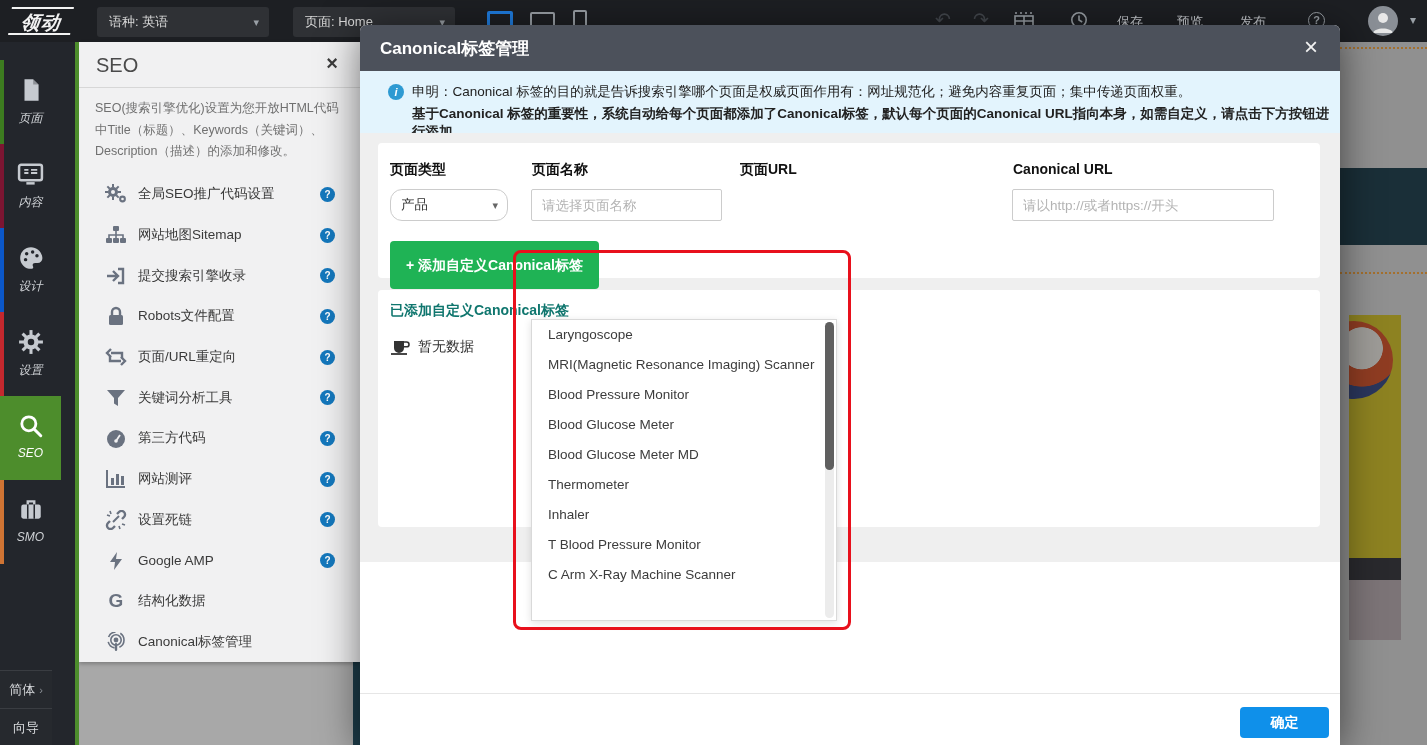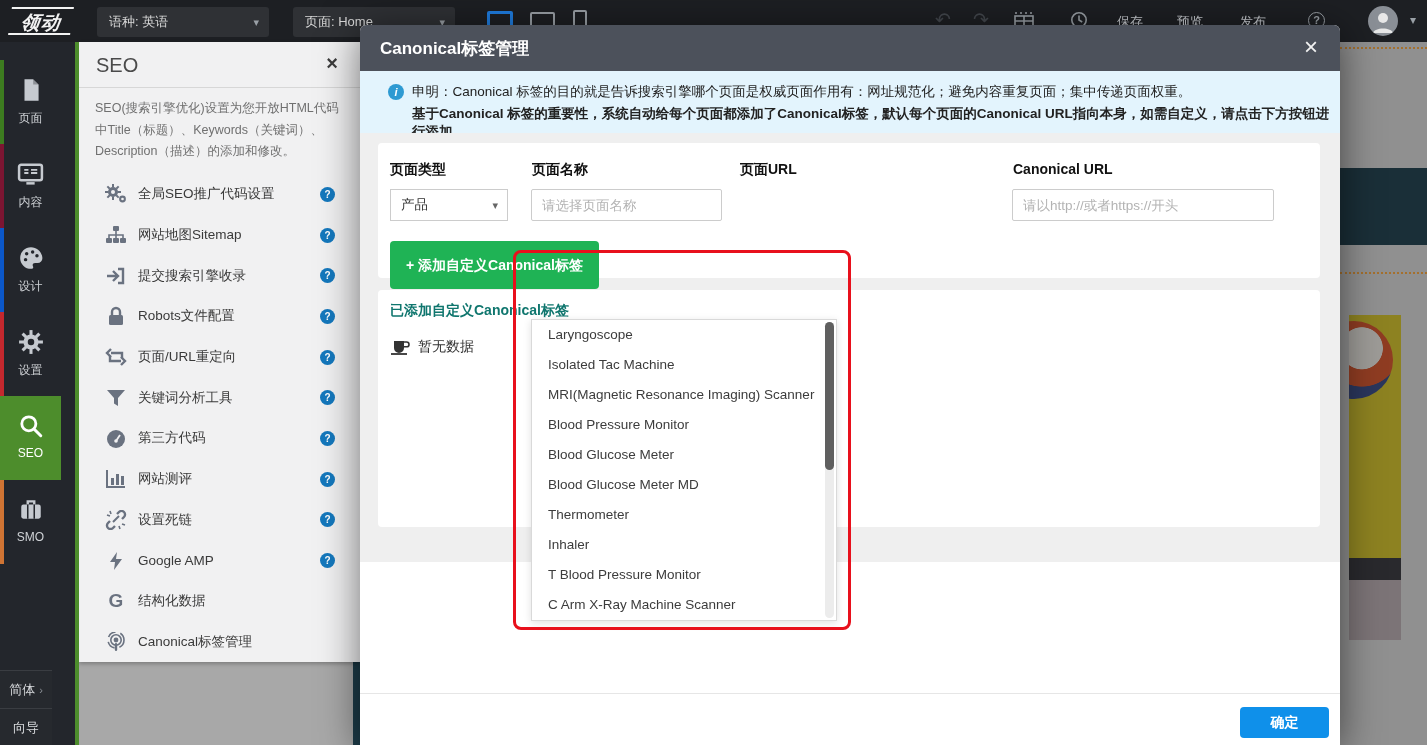--- a/index.html
+++ b/index.html
@@ -38,21 +38,21 @@
   .tb-glyph { position:absolute; top:8px; font-size:19px; color:#43474d; }
   .tb-icon  { position:absolute; }
   .tb-btn { position:absolute; top:13px; font-size:13px; color:#c9ccd1; cursor:pointer; }
   .tb-help { position:absolute; left:1308px; top:12px; width:17px; height:17px; border:1.5px solid #9aa0a6;
              border-radius:50%; color:#9aa0a6; font-size:11px; font-weight:bold; text-align:center; line-height:15px; }
   .avatar { position:absolute; left:1368px; top:6px; width:30px; height:30px; border-radius:50%; background:#8a8f96; overflow:hidden; }
   .caret-right { position:absolute; left:1410px; top:13px; color:#9aa0a6; font-size:12px; }
 
   
   .sidebar { position:absolute; left:0; top:42px; width:75px; height:703px; background:#23262c; z-index:6; }
-  .side-item { position:absolute; left:0; width:61px; height:84px; text-align:center; cursor:pointer; }
+  .side-item { position:absolute; left:0; width:61px; height:84px; text-align:center; cursor:pointer;font-style:italic; }
   .side-item .strip { position:absolute; left:0; top:0; width:4px; height:84px; }
   .side-item svg { margin-top:17px; }
   .side-label { display:block; margin-top:3px; font-size:12px; color:#cfd2d6; }
   .side-item.active { background:#4d8d2c; }
   .side-item.active .side-label { color:#ffffff; }
   .side-foot { position:absolute; left:0; width:52px; height:38px; border-top:1px solid #3a3d42;
                color:#d9dbde; font-size:13px; line-height:38px; text-align:center; cursor:pointer; background:#26292e; }
   .side-foot .chev { color:#8b9096; font-size:11px; margin-left:4px; }
 
   
@@ -80,21 +80,21 @@
   .m-banner { position:absolute; left:0; top:46px; width:980px; height:62px; background:#e3f4fd; }
   .info-ic { position:absolute; left:28px; top:13px; width:16px; height:16px; border-radius:50%; background:#2e9ad2;
              color:#fff; font-size:11px; font-weight:bold; font-style:italic; text-align:center; line-height:16px; }
   .m-notice1 { position:absolute; left:52px; top:12px; font-size:13.5px; color:#222; }
   .m-notice2 { position:absolute; left:52px; top:34px; font-size:13.5px; color:#222; font-weight:bold; }
   .m-body { position:absolute; left:0; top:108px; width:980px; height:429px; background:#efefef; }
   .card { position:absolute; left:18px; width:942px; background:#ffffff; border-radius:4px; }
   .card1 { top:10px; height:135px; }
   .card2 { top:157px; height:237px; }
   .f-label { position:absolute; top:18px; font-size:14px; font-weight:bold; color:#111; }
-  .sel { position:absolute; left:12px; top:46px; width:118px; height:32px; border:1px solid #ccc; border-radius:0;
+  .sel { position:absolute; left:12px; top:46px; width:118px; height:32px; border:1px solid #ccc; border-radius:12px;
          background:#fff; font-size:13.5px; color:#333; line-height:30px; padding:0 10px; cursor:pointer; }
   .sel .sel-caret { position:absolute; right:9px; top:0; color:#666; font-size:11px; }
   .inp { position:absolute; top:46px; height:32px; border:1px solid #ccc; border-radius:2px; font-size:13.5px;
          color:#333; padding:0 10px; font-family:"Liberation Sans","DejaVu Sans",sans-serif; }
   .inp::placeholder { color:#b3b3b3; }
   .btn-green { position:absolute; left:12px; top:98px; height:48px; padding:0 16px; background:#1fb355; border:none;
                border-radius:4px; color:#fff; font-size:14px; font-weight:bold; line-height:32px; cursor:pointer; z-index:2;
                font-family:"Liberation Sans","DejaVu Sans",sans-serif; white-space:nowrap; }
   .sec-title { position:absolute; left:12px; top:12px; font-size:14px; font-weight:bold; color:#0f766e; white-space:nowrap; }
   .empty-row { position:absolute; left:12px; top:48px; display:flex; align-items:center; }
@@ -477,21 +477,20 @@
               <path d="M2 2h12v7a5 5 0 01-10 0V2z" fill="#333"></path>
               <path d="M14 3h2.6a2.4 2.4 0 010 4.8H14" fill="none" stroke="#333" stroke-width="1.6"></path>
               <path d="M1 15h16" stroke="#333" stroke-width="1.8"></path>
             </svg>
           <span class="empty-text">暂无数据</span>
         </div>
       </div>
 
       <div class="drop">
         <div class="opt">Laryngoscope</div>
-        <div class="opt">Isolated Tac Machine</div>
         <div class="opt">MRI(Magnetic Resonance Imaging) Scanner</div>
         <div class="opt">Blood Pressure Monitor</div>
         <div class="opt">Blood Glucose Meter</div>
         <div class="opt">Blood Glucose Meter MD</div>
         <div class="opt">Thermometer</div>
         <div class="opt">Inhaler</div>
         <div class="opt">T Blood Pressure Monitor</div>
         <div class="opt">C Arm X-Ray Machine Scanner</div>
         <div class="sbar">
           <div class="sthumb"></div>

